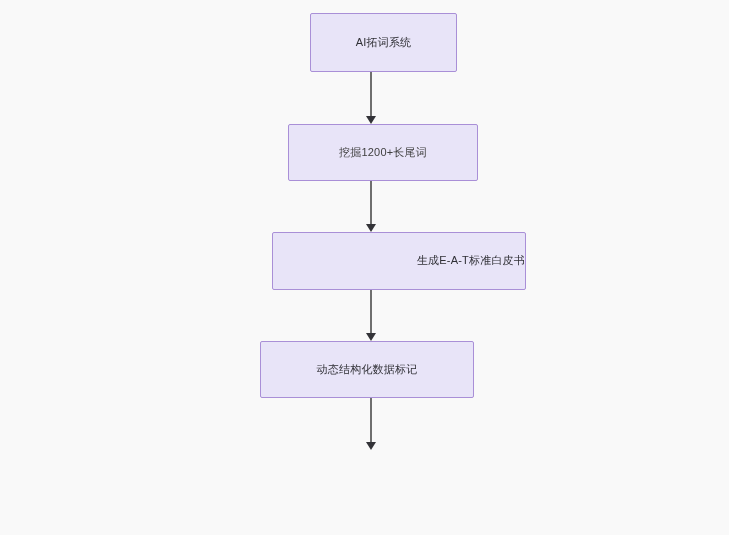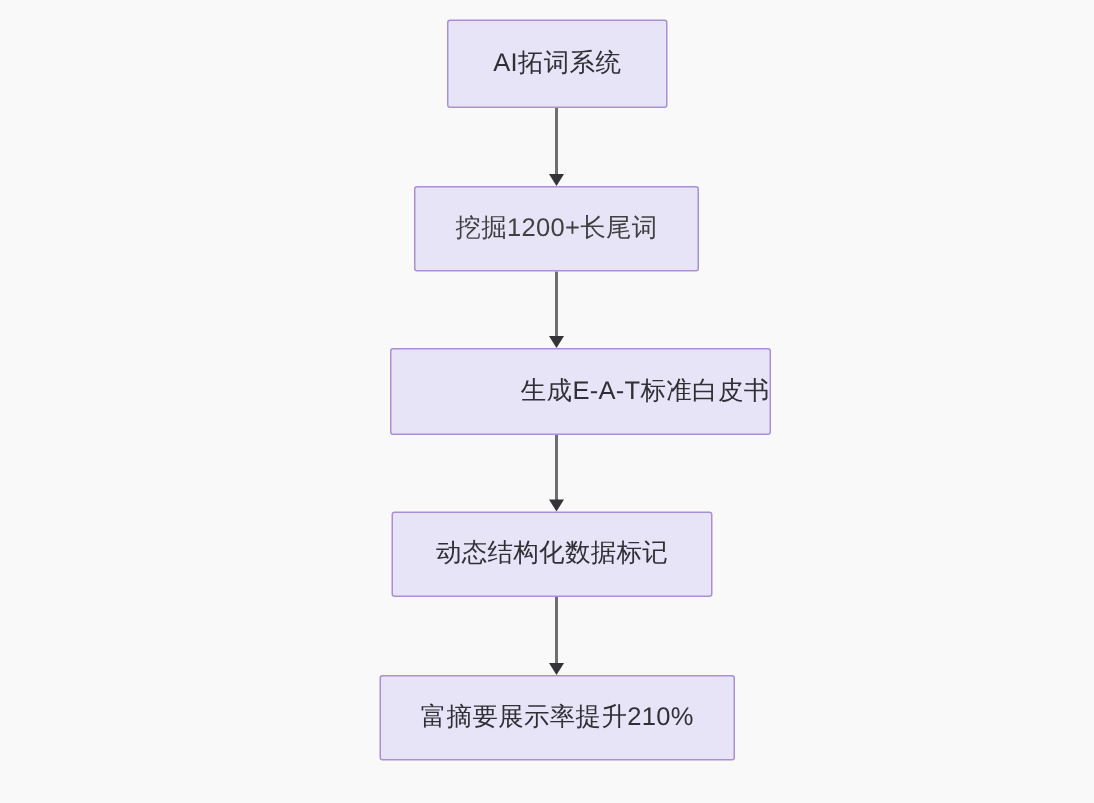--- a/index.html
+++ b/index.html
@@ -21,24 +21,25 @@
   .node {
     position: absolute;
     box-sizing: border-box;
     background: #e8e4f8;
     border: 1.6px solid #a98fd7;
     border-radius: 2px;
     display: flex;
     align-items: center;
     justify-content: center;
     color: #2f2f35;
-    font-size: 17px;
+    font-size: 11px;
     letter-spacing: 0.2px;
     line-height: 1.2;
     white-space: nowrap;
+    margin-left: 12px;
   }
   .node-label {
     display: block;
   }
   .edge {
     position: absolute;
   }
   .edge-line {
     position: absolute;
     width: 2px;
@@ -82,20 +83,17 @@
 
   <div class="node" id="node-0" style="left: 298px; top: 13px; width: 147px; height: 59px; background: rgb(232, 228, 248); border-color: rgb(169, 143, 215); color: rgb(47, 47, 53);">
     <span class="node-label">AI拓词系统</span>
   </div>
   <div class="node" id="node-1" style="left: 276px; top: 124px; width: 190px; height: 57px; background: rgb(232, 228, 248); border-color: rgb(169, 143, 215); color: #404040;">
     <span class="node-label">挖掘1200+长尾词</span>
   </div>
   <div class="node" id="node-2" style="left: 260px; top: 232px; width: 254px; height: 58px; background: rgb(232, 228, 248); border-color: rgb(169, 143, 215); color: rgb(47, 47, 53); justify-content: flex-end;">
     <span class="node-label">生成E-A-T标准白皮书</span>
   </div>
-  <div class="node" id="node-3" style="left: 261px; top: 341px; width: 214px; height: 57px; background: rgb(232, 228, 248); border-color: rgb(169, 143, 215); color: rgb(47, 47, 53);">
+  <div class="node" id="node-3" style="left: 248px; top: 341px; width: 214px; height: 57px; background: rgb(232, 228, 248); border-color: rgb(169, 143, 215); color: rgb(47, 47, 53);">
     <span class="node-label">动态结构化数据标记</span>
-  </div>
-  <div class="node" id="node-4" style="left: 253px; top: 450px; width: 237px; height: 57px; background: rgb(232, 228, 248); border-color: rgb(169, 143, 215); color: rgb(47, 47, 53);">
-    <span class="node-label">富摘要展示率提升210%</span>
   </div>
 
 </div>
 
 </body></html>

